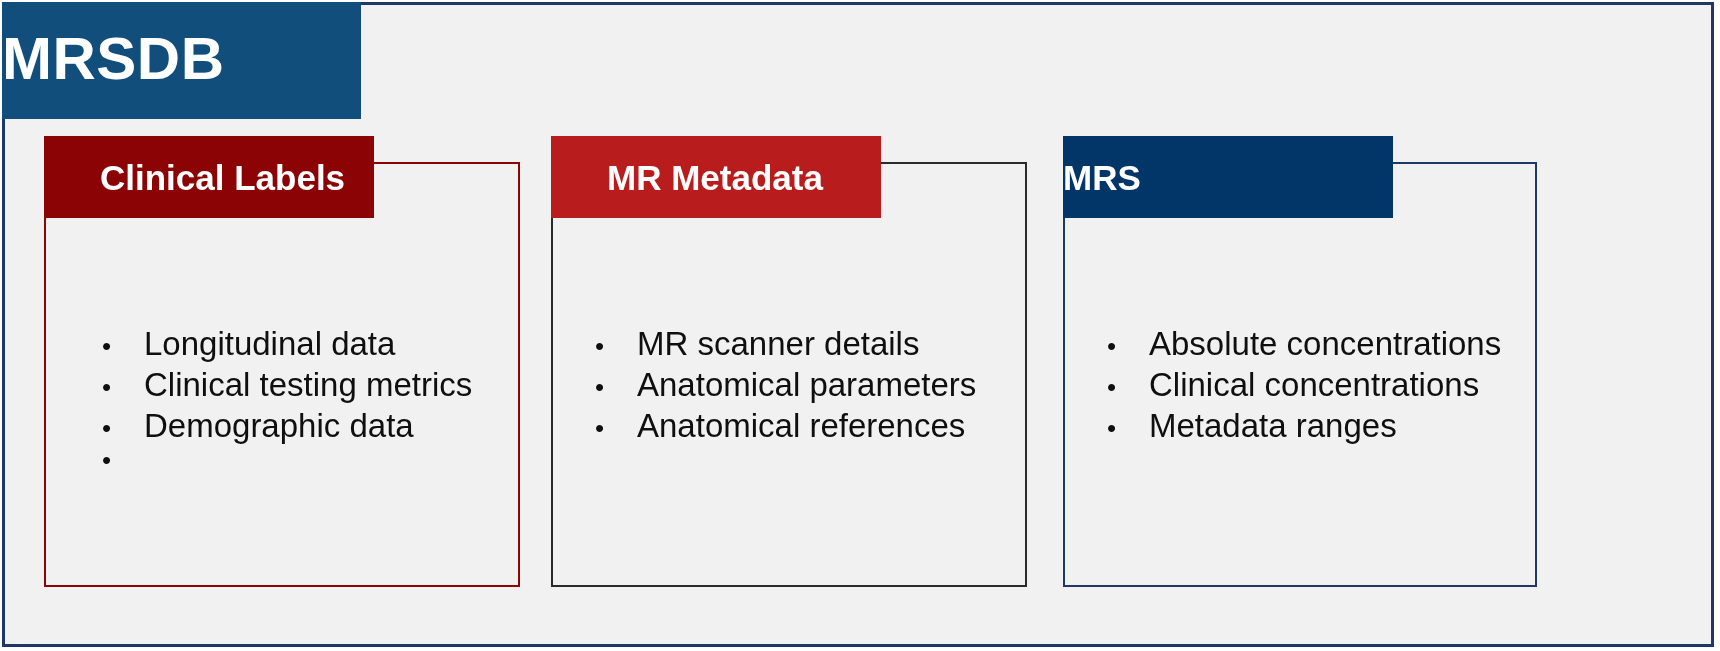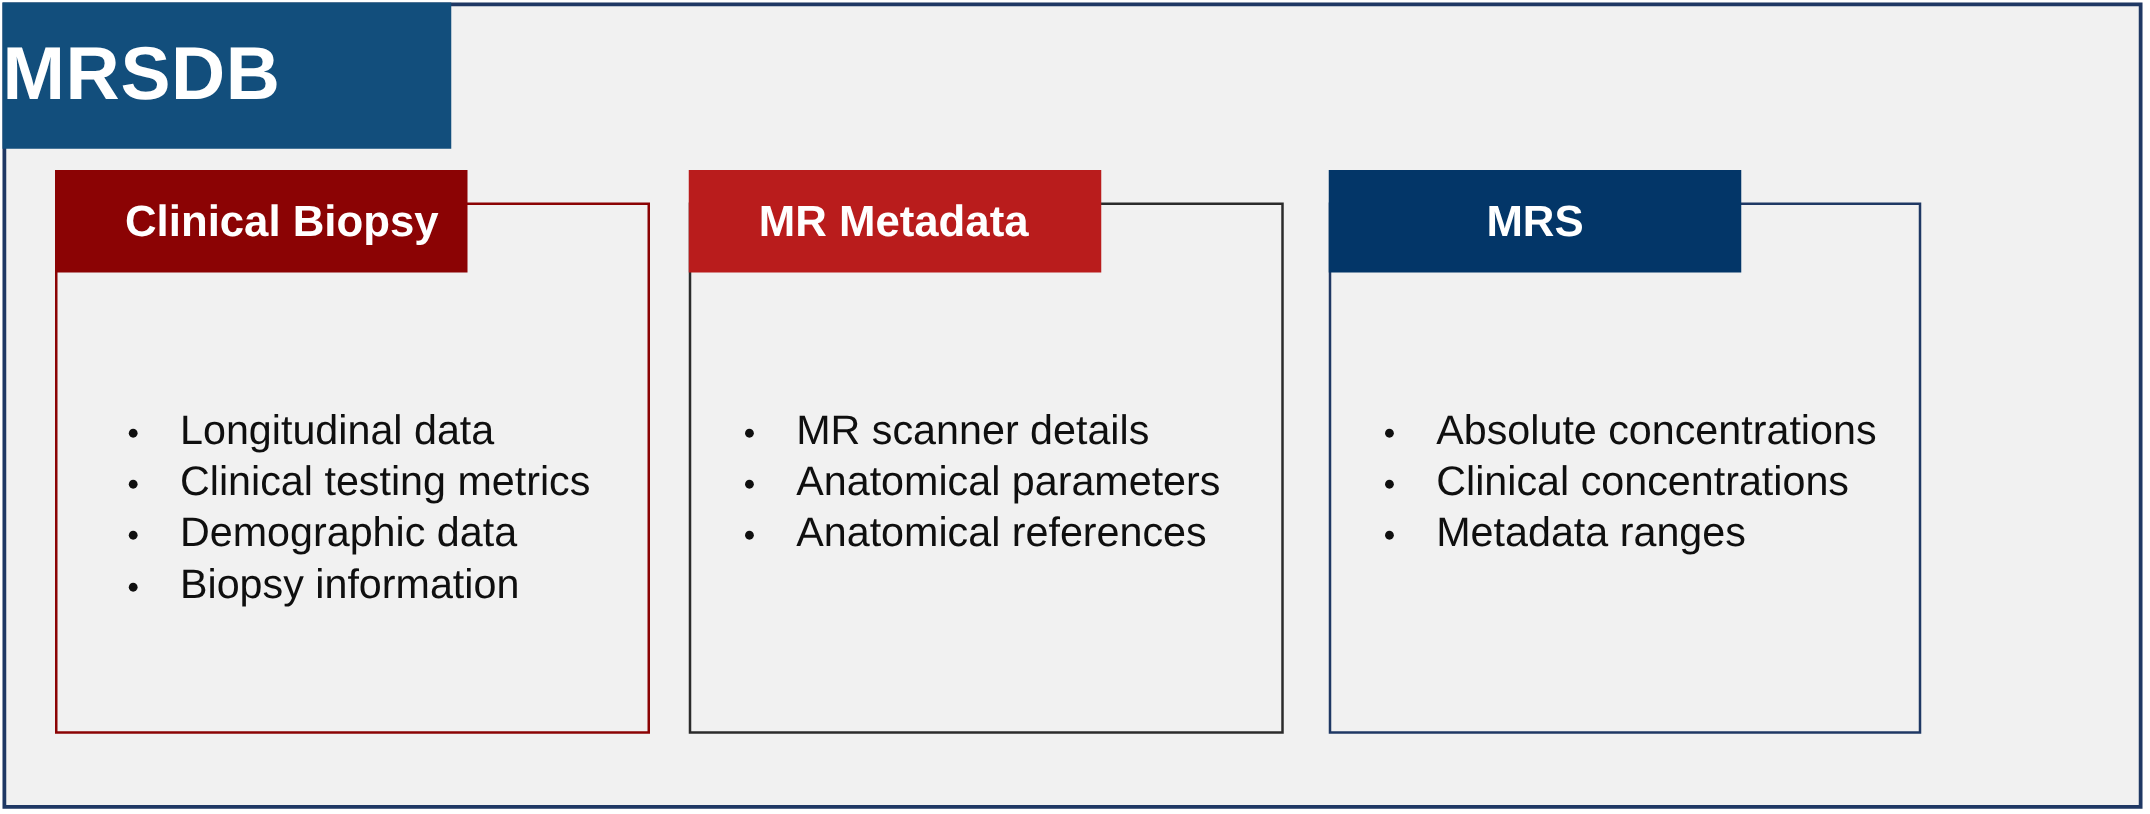--- a/index.html
+++ b/index.html
@@ -159,21 +159,21 @@
     left: 1058px;
     top: 131px;
     width: 474px;
   }
   #card-mrs .card-body {
     border: 2px solid #1f3864;
   }
   #card-mrs .card-header {
     width: 330px;
     background: #033668;
-    justify-content: center;
+    justify-content: flex-start;
     padding-left: 0;
   }
   #card-mrs .bullet-list {
     top: 160px;
     padding-left: 42px;
   }
 </style>
 </head>
 <body>
 
@@ -195,26 +195,25 @@
           <li class="bullet-item">
             <span class="bullet-dot">•</span>
             <span class="bullet-text">Clinical testing metrics</span>
           </li>
           <li class="bullet-item">
             <span class="bullet-dot">•</span>
             <span class="bullet-text">Demographic data</span>
           </li>
           <li class="bullet-item">
             <span class="bullet-dot">•</span>
-            <span class="bullet-text">Biopsy information</span>
           </li>
         </ul>
       </div>
       <div class="card-header">
-        <span class="card-title">Clinical Biopsy</span>
+        <span class="card-title">Clinical Labels</span>
       </div>
     </div>
 
     <div class="card" id="card-mr-metadata">
       <div class="card-body">
         <ul class="bullet-list">
           <li class="bullet-item">
             <span class="bullet-dot">•</span>
             <span class="bullet-text">MR scanner details</span>
           </li>

